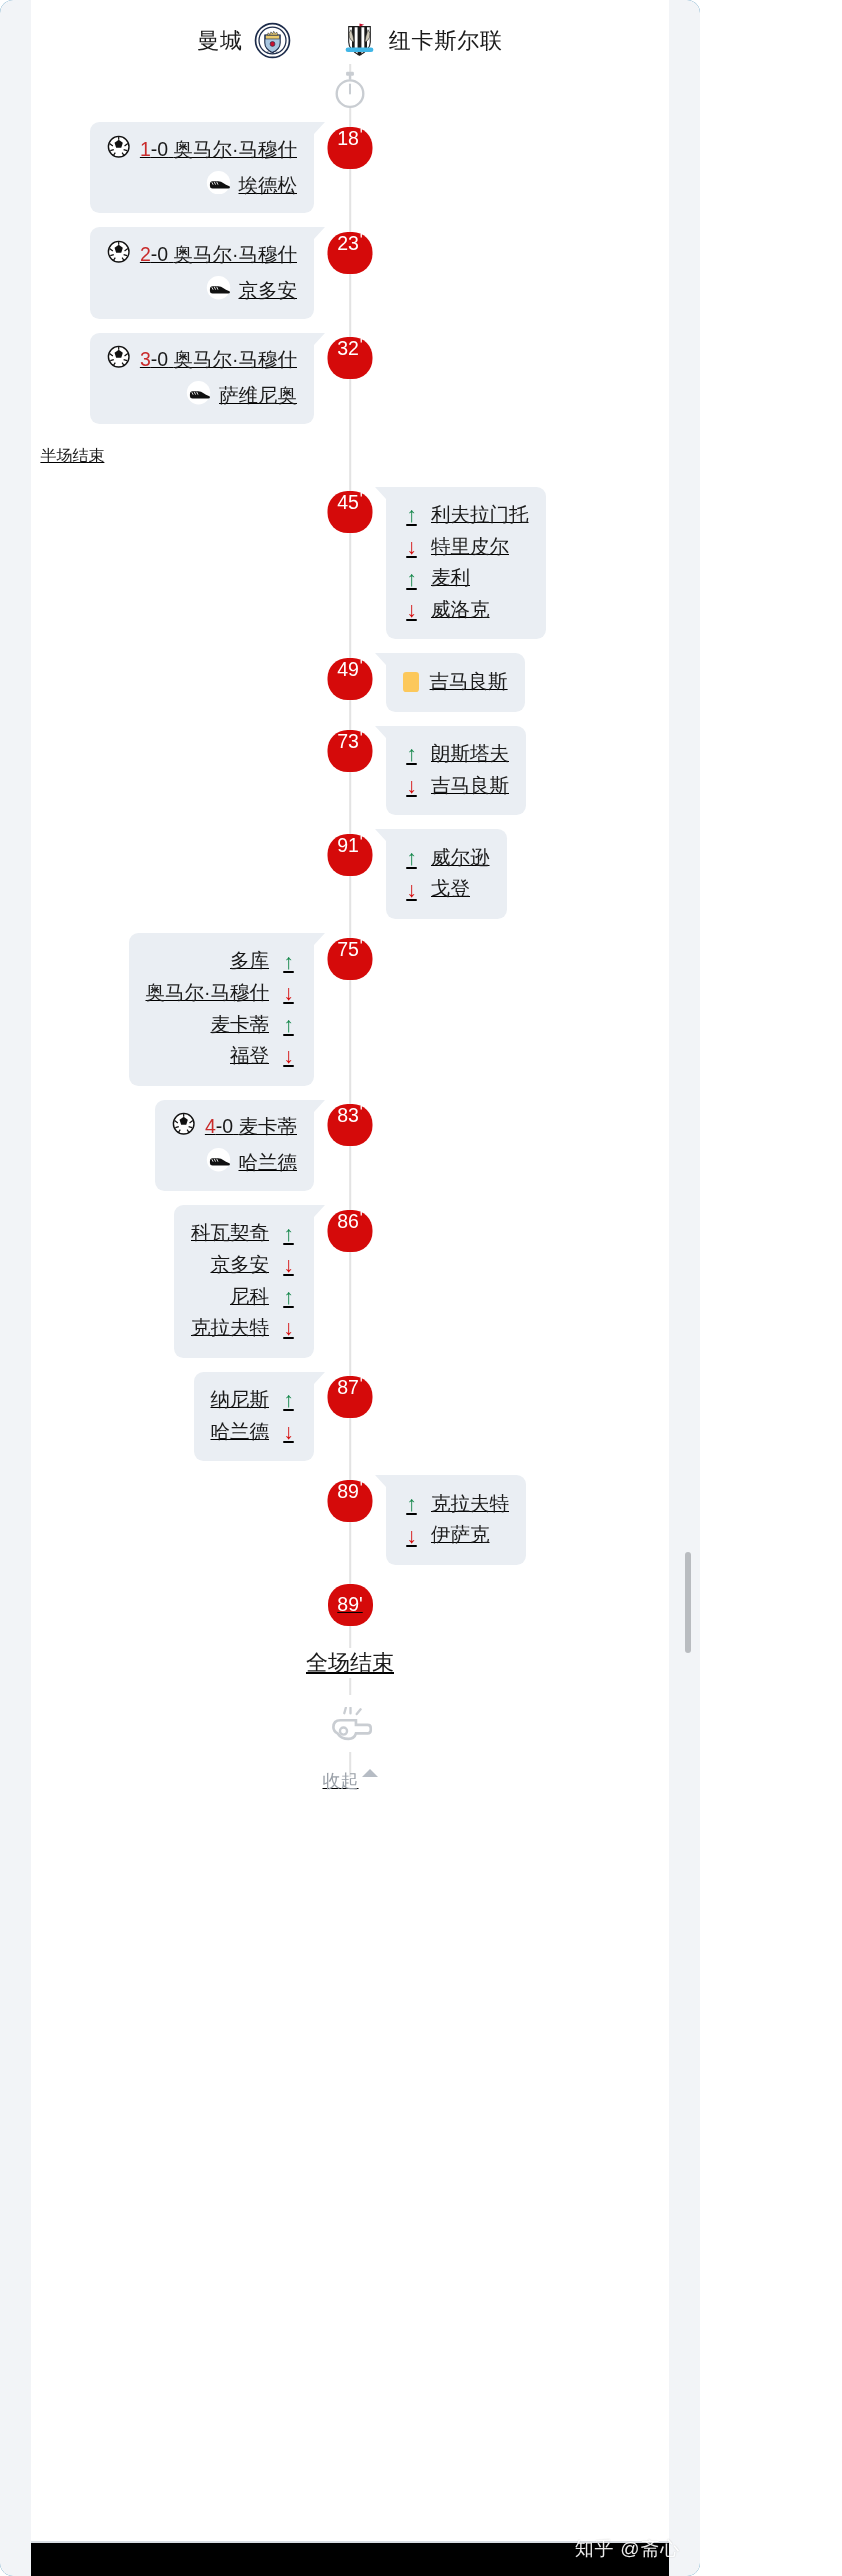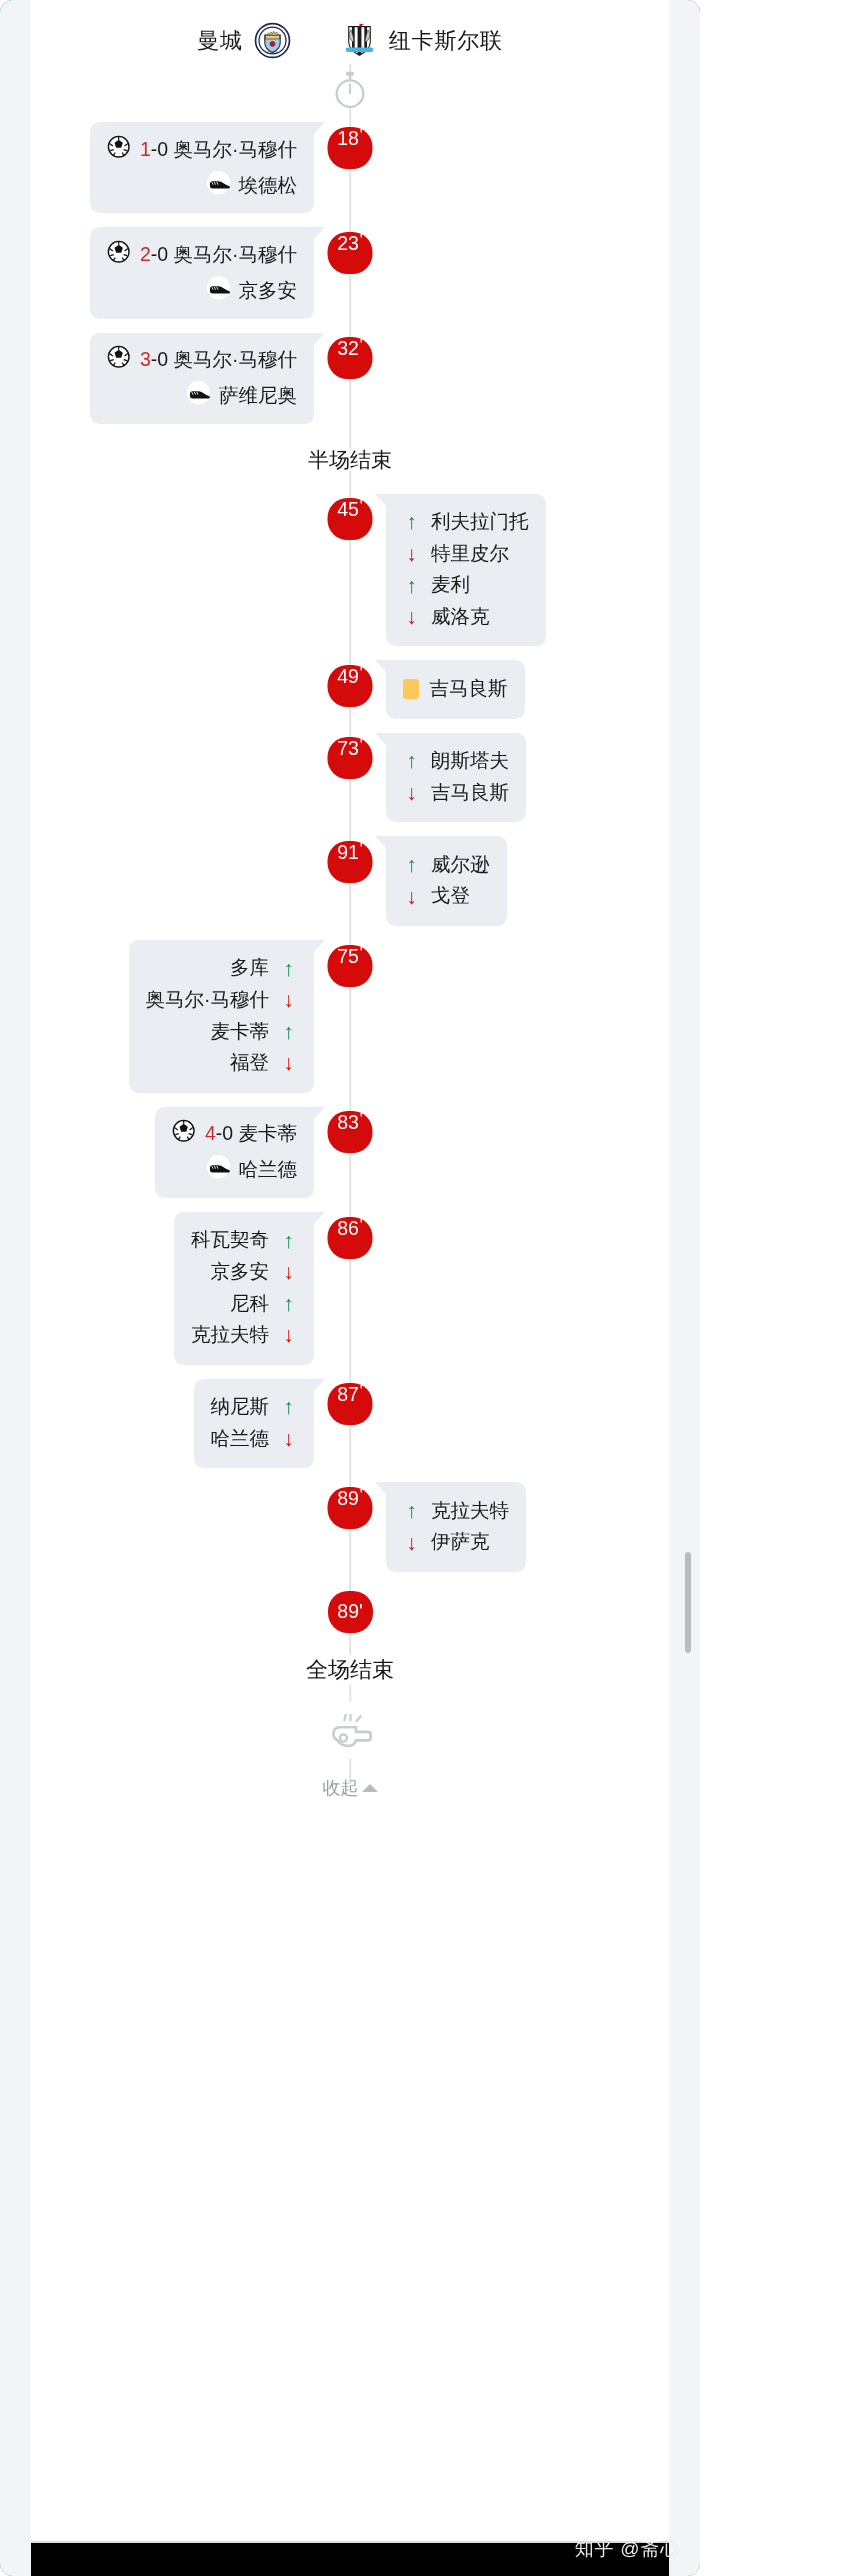--- a/index.html
+++ b/index.html
@@ -50,20 +50,21 @@
     letter-spacing: 0.8px;
   }
   .team.home { flex-direction: row; }
   .team.away { flex-direction: row-reverse; }
   .crest { width: 37px; height: 37px; flex: 0 0 37px; }
 
   
   .timeline {
     position: relative;
     padding-bottom: 31px;
+    text-decoration: underline;
   }
   
   .timeline::before {
     content: "";
     position: absolute;
     left: 50%;
     transform: translateX(-50%);
     top: 0;
     bottom: 47px;
     width: 1.6px;
@@ -194,22 +195,21 @@
   .ycard {
     width: 15.6px; height: 20px;
     background: #fcc85b;
     border-radius: 3.1px;
     flex: 0 0 15.6px;
   }
 
   
   .caption-row {
     position: relative;
-    text-align: center;
-    font-size: 21px;
+    font-size: 16px;
     color: #1a1a1a;
     padding: 7.8px 0 20px;
     z-index: 2;
   }
   .caption-row span { background: #ffffff; padding: 0 9.4px; }
 
   .ft-row {
     position: relative;
     display: flex;
     flex-direction: column;
@@ -239,21 +239,20 @@
   .whistle-wrap {
     position: relative;
     z-index: 3;
     background: #ffffff;
     padding: 12.5px 7.8px 0;
     margin-top: 17px;
   }
 
   .collapse {
     display: flex;
-    align-items: center;
     justify-content: center;
     gap: 3px;
     margin-top: 17px;
     font-size: 18px;
     color: #9aa0a8;
     cursor: pointer;
   }
   .caret-up {
     width: 0; height: 0;
     border-left: 8.6px solid transparent;

